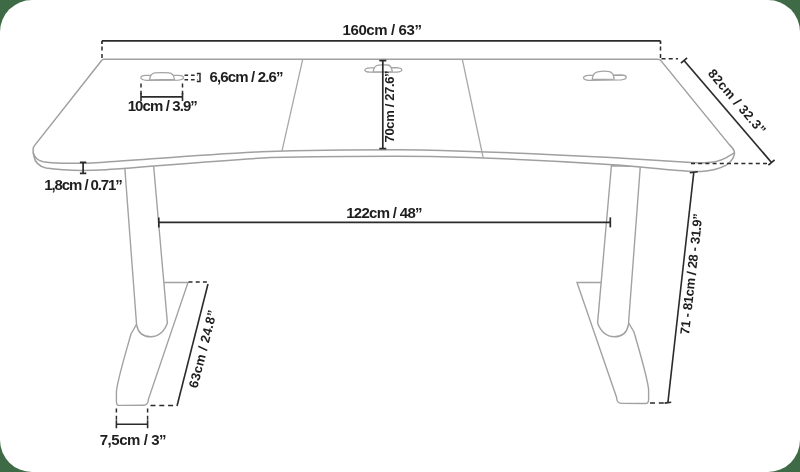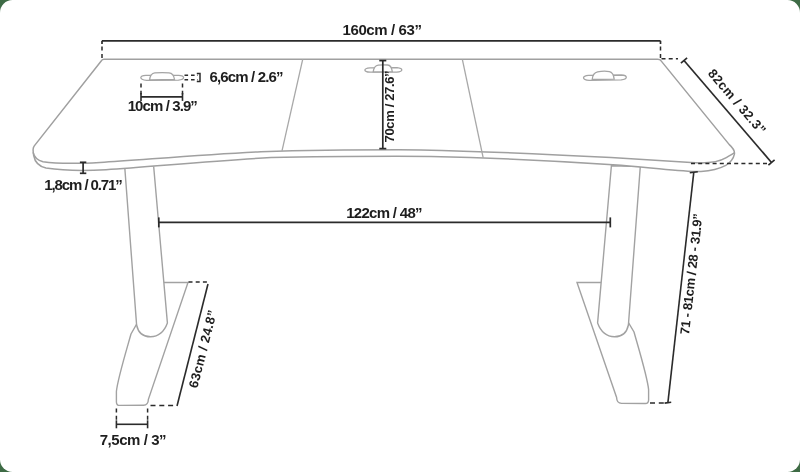--- a/index.html
+++ b/index.html
@@ -1,16 +1,16 @@
 <!DOCTYPE html>
 <html><head>
 <meta charset="utf-8">
 <style>
   html,body{margin:0;padding:0;background:#3e6b45;}
-  .wrap{width:800px;height:472px;position:relative;overflow:hidden;}
+  .wrap{width:800px;height:472px;position:relative;overflow:hidden;border-radius:32px;}
   svg{display:block;}
   text{font-family:"Liberation Sans", sans-serif;font-weight:bold;fill:#1e1e1e;}
 </style>
 </head>
 <body>
 <div class="wrap">
 <svg width="800" height="472" viewBox="0 0 800 472">
 
   <rect x="0" y="0" width="800" height="472" fill="#3e6b45"></rect>
 

